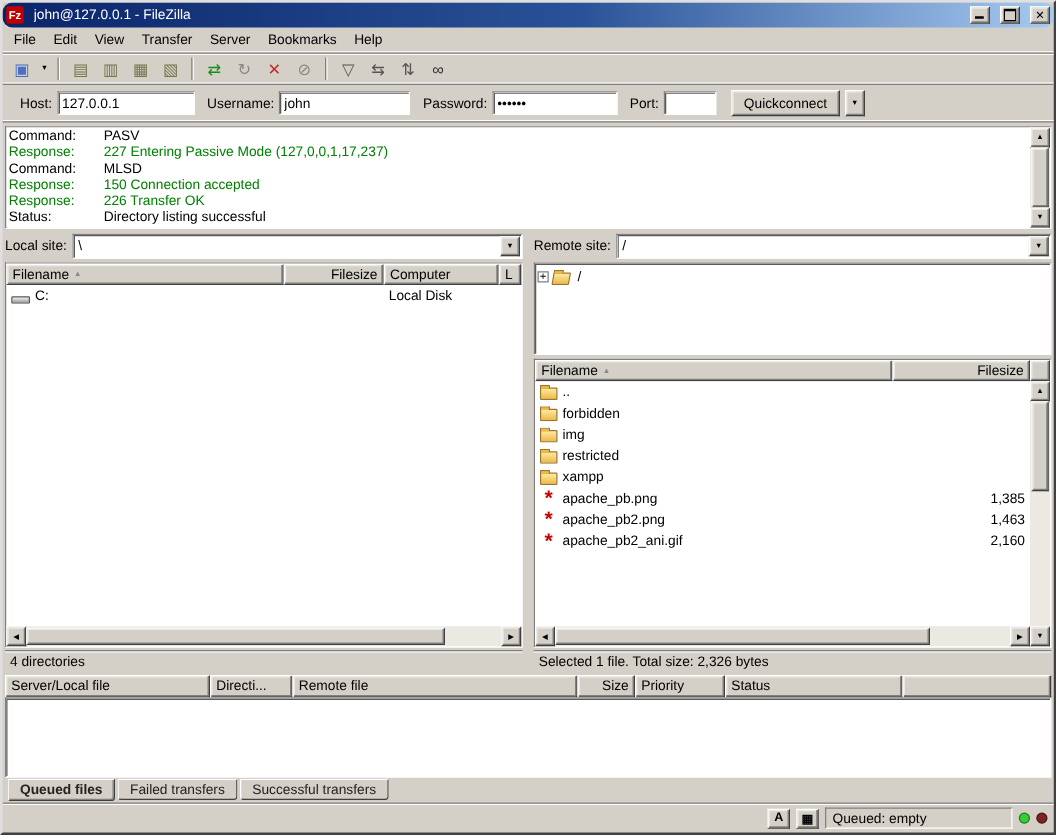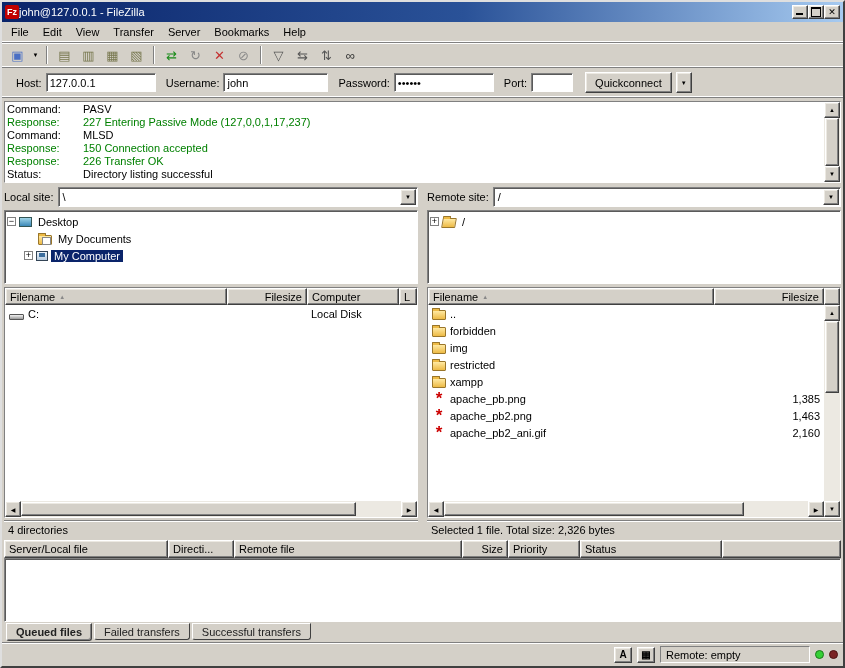--- a/index.html
+++ b/index.html
@@ -8,22 +8,22 @@
     width:845px; height:668px; background:#d4d0c8; color:#000;
     border:2px solid; border-color:#dfdfdf #404040 #404040 #dfdfdf;
     display:flex; flex-direction:column; font-size:11px; overflow:hidden;
   }
   .raised{ border:1px solid; border-color:#fff #404040 #404040 #fff;
            box-shadow: inset -1px -1px 0 #808080, inset 1px 1px 0 #ece9e2; background:#d4d0c8; }
   .sunken{ border:1px solid; border-color:#808080 #fff #fff #808080;
            box-shadow: inset 1px 1px 0 #5a5a5a; background:#fff;justify-content:flex-end; }
 
   
-  .titlebar{ height:20px; flex:0 0 20px; display:flex; align-items:center; gap:0; padding:0 3px;
-    background:linear-gradient(90deg,#0a246a 0%,#2a5298 55%,#a6caf0 100%); }
+  .titlebar{ height:20px; flex:0 0 20px; display:flex; align-items:center; gap:8px; padding:0 3px;
+    background:linear-gradient(90deg,#0a246a 0%,#2a5298 55%,#a6caf0 100%);border-radius:8px; }
   .fz-icon{ width:14px; height:14px; background:#c00000; color:#fff; font-weight:bold; font-size:9px;
     display:flex; align-items:center; justify-content:center; border-radius:2px; }
   .title-text{ flex:1; color:#fff; font-weight:normal; white-space:nowrap; overflow:hidden; }
   .tb-btn{ width:16px; height:14px; display:flex; align-items:center; justify-content:center; position:relative; }
   .glyph-min::before{ content:""; position:absolute; left:3px; bottom:3px; width:7px; height:2px; background:#000; }
   .glyph-max::before{ content:""; width:8px; height:7px; border:1px solid #000; border-top-width:2px; }
   .glyph-close::before{ content:"✕"; font-size:9px; line-height:9px; }
 
   
   .menubar{ height:20px; flex:0 0 20px; display:flex; align-items:center; padding-left:2px;
@@ -264,37 +264,20 @@
   <div class="panels">
 
     <div class="panel">
       <div class="site-row">
         <span>Local site:</span>
         <div class="combo sunken">
           <span class="combo-text">\</span>
           <span class="combo-btn raised"></span>
         </div>
       </div>
-      <div class="tree-box sunken">
-        <div class="tree-row">
-          <span class="expander minus"></span>
-          <span class="icon desktop-icon"></span>
-          <span class="tree-label">Desktop</span>
-        </div>
-        <div class="tree-row indent1">
-          <span class="spacer"></span>
-          <span class="icon folder-icon docs-folder"></span>
-          <span class="tree-label">My Documents</span>
-        </div>
-        <div class="tree-row indent1">
-          <span class="expander plus"></span>
-          <span class="icon computer-icon"></span>
-          <span class="tree-label sel">My Computer</span>
-        </div>
-      </div>
       <div class="list-box sunken">
         <div class="list-header">
           <span class="hcell raised sort-asc" style="width:222px">Filename</span>
           <span class="hcell raised rt" style="width:80px">Filesize</span>
           <span class="hcell raised" style="width:92px">Computer</span>
           <span class="hcell raised" style="flex:1">L</span>
         </div>
         <div class="list-main">
           <div class="list-content">
             <div class="list-body">
@@ -434,18 +417,18 @@
       <span class="tab active">Queued files</span>
       <span class="tab">Failed transfers</span>
       <span class="tab">Successful transfers</span>
     </div>
   </div>
 
   <div class="statusbar">
     <span class="sb-spacer"></span>
     <span class="sb-icon raised">A</span>
     <span class="sb-icon raised">▦</span>
-    <span class="sb-queue">Remote: empty</span>
+    <span class="sb-queue">Queued: empty</span>
     <span class="led led-green"></span>
     <span class="led led-red"></span>
   </div>
 
 </div>
 
 </body></html>

